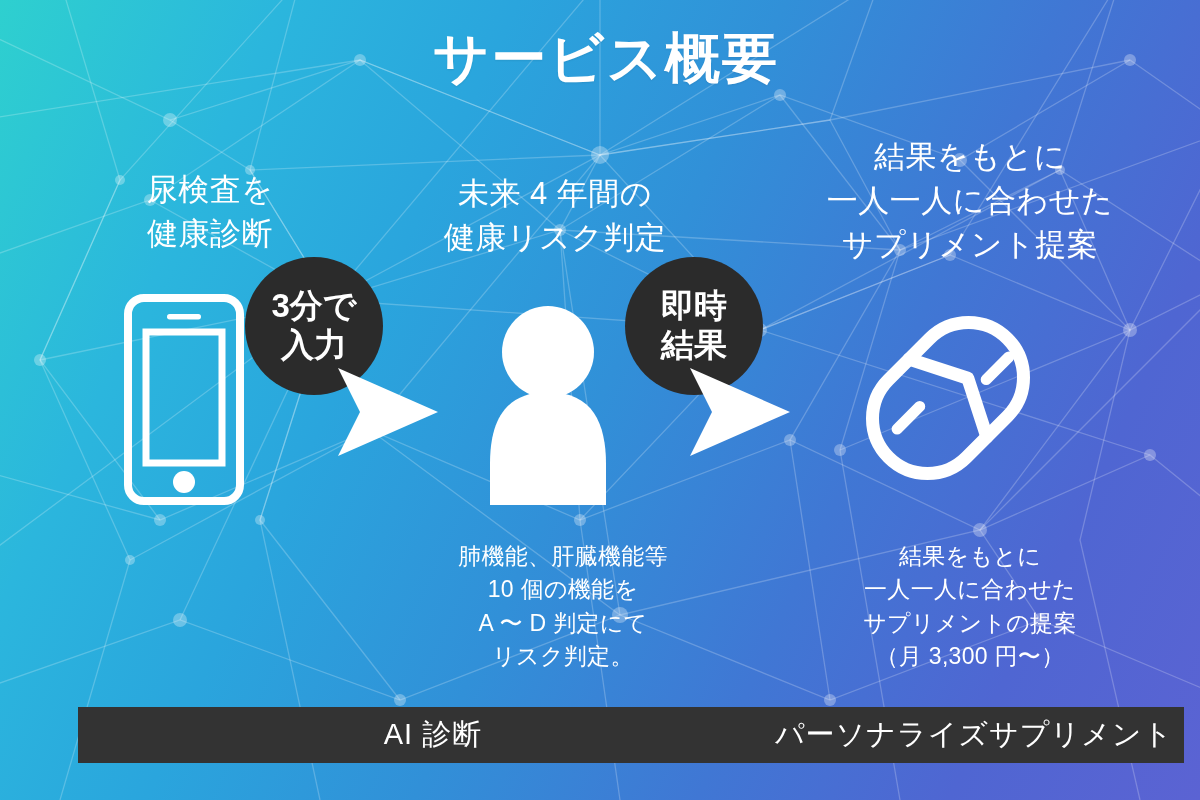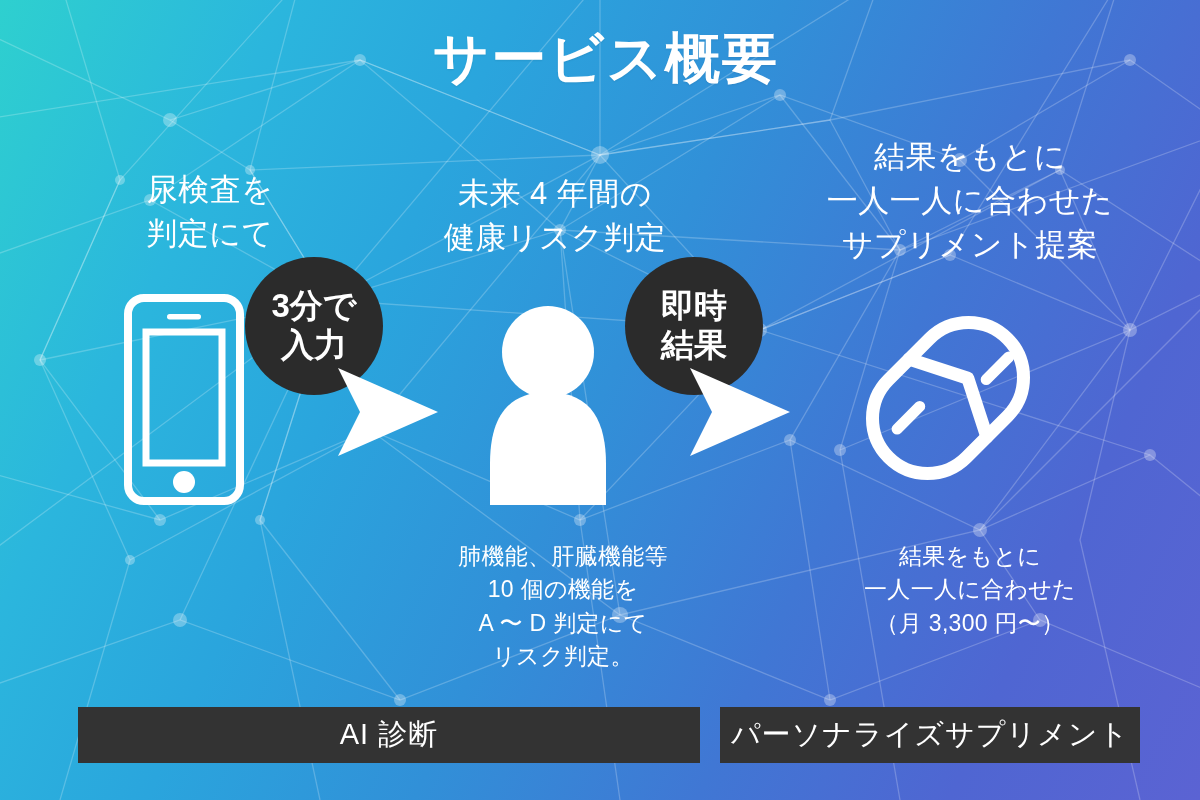--- a/index.html
+++ b/index.html
@@ -104,20 +104,21 @@
     top: 707px;
     height: 56px;
     background: #333333;
     color: #ffffff;
     display: flex;
     align-items: center;
     justify-content: center;
     font-size: 29px;
     letter-spacing: 1px;
     white-space: nowrap;
+    padding-left: 44px;
   }
   #bar-ai      { left: 78px;  width: 622px; }
   #bar-supp    { left: 720px; width: 420px; }
 </style>
 </head>
 <body>
 
 <div id="stage">
 
   <svg id="netbg" viewBox="0 0 1200 800" preserveAspectRatio="none" aria-hidden="true">
@@ -180,21 +181,21 @@
       <circle cx="130" cy="560" r="5"></circle>
       <circle cx="260" cy="520" r="5"></circle>
       <circle cx="840" cy="450" r="6"></circle>
     </g>
   </svg>
 
   <div class="title">サービス概要</div>
 
   <div class="col col-head" id="col1-head">
     <div>尿検査を</div>
-    <div>判定にて</div>
+    <div>健康診断</div>
   </div>
 
   <div class="col col-head" id="col2-head">
     <div>未来 4 年間の</div>
     <div>健康リスク判定</div>
   </div>
 
   <div class="col col-head" id="col3-head">
     <div>結果をもとに</div>
     <div>一人一人に合わせた</div>
@@ -249,20 +250,21 @@
   <div class="col col-desc" id="col2-desc">
     <div>肺機能、肝臓機能等</div>
     <div>10 個の機能を</div>
     <div>A 〜 D 判定にて</div>
     <div>リスク判定。</div>
   </div>
 
   <div class="col col-desc" id="col3-desc">
     <div>結果をもとに</div>
     <div>一人一人に合わせた</div>
+    <div>サプリメントの提案</div>
     <div>（月 3,300 円〜）</div>
   </div>
 
   <div class="bar" id="bar-ai">
     <span>AI 診断</span>
   </div>
   <div class="bar" id="bar-supp">
     <span>パーソナライズサプリメント</span>
   </div>
 

